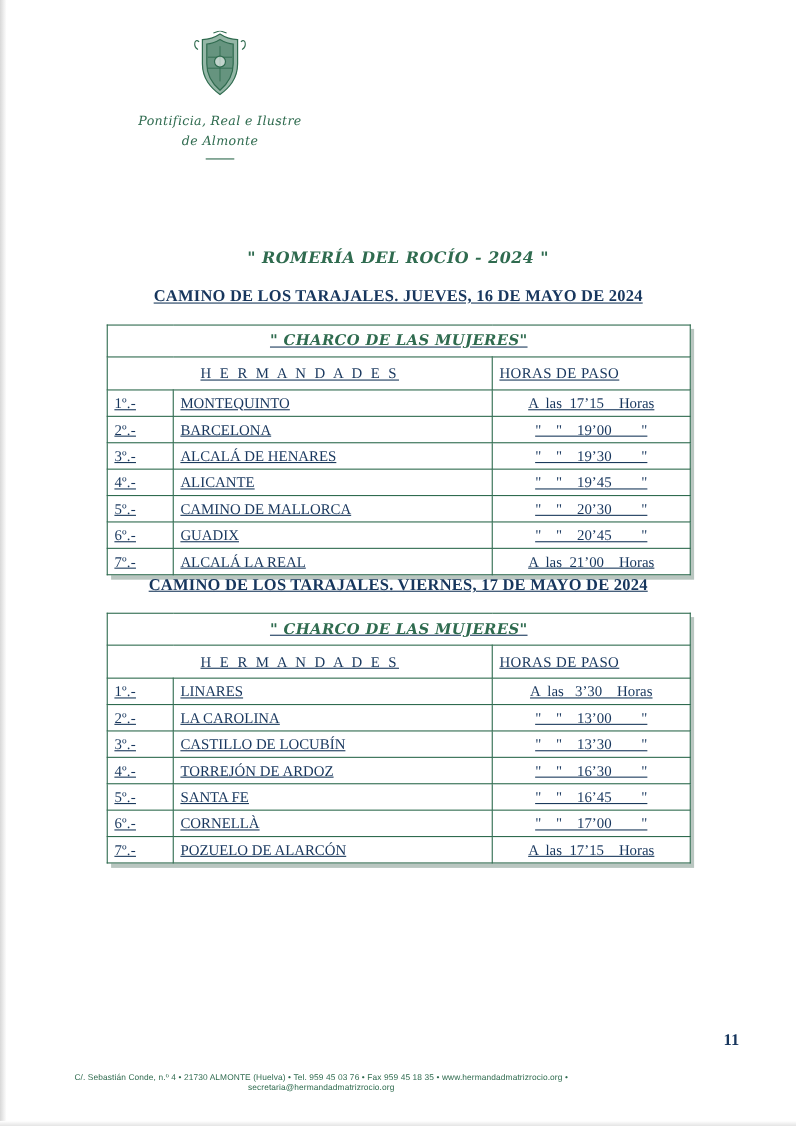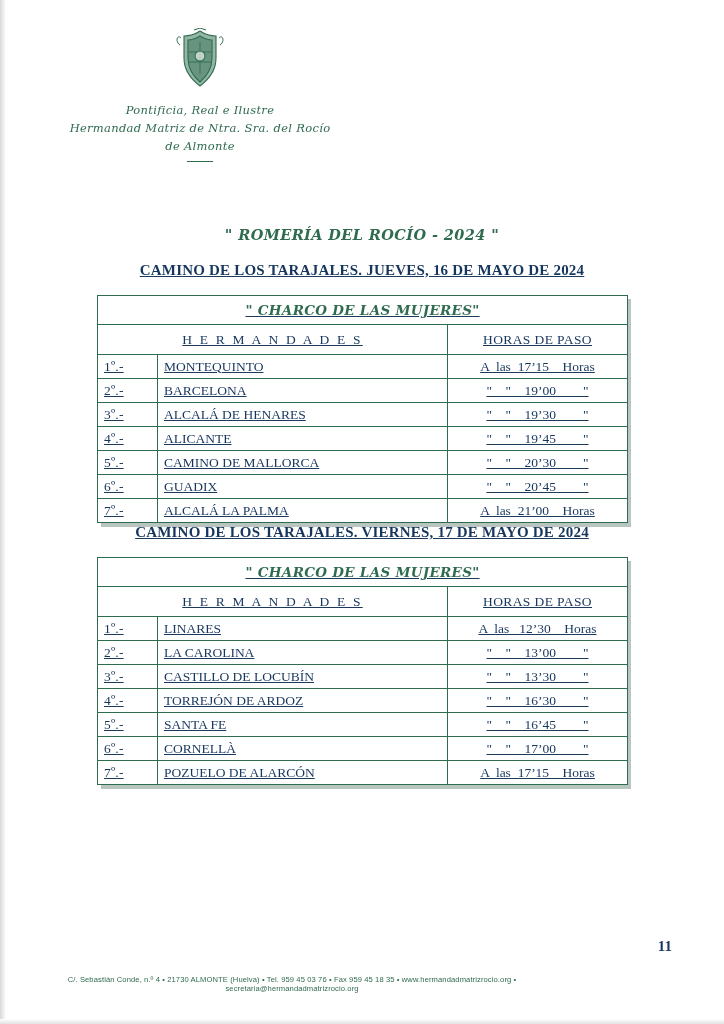--- a/index.html
+++ b/index.html
@@ -132,21 +132,21 @@
     height: 24px !important;
   }
   .hdr-herm {
     text-align: center;
     font-size: 14px;
     letter-spacing: 2.2px;
     color: #17365d;
     height: 25px !important;
   }
   .hdr-horas {
-    text-align: center;
+    text-align: left;
     font-size: 14px;
     color: #17365d;
     letter-spacing: 0.4px;
     height: 25px !important;
   }
   td.name {
     text-align: left;
     white-space: nowrap;
   }
   td.time {
@@ -209,21 +209,20 @@
           <path d="M18 34 L40 34" stroke-width="0.8"></path>
           <path d="M10 10 C6 6 4 14 9 17" stroke-width="1"></path>
           <path d="M48 10 C52 6 54 14 49 17" stroke-width="1"></path>
           <path d="M23 2 L29 0 L35 2" stroke-width="1"></path>
           <circle cx="29" cy="28" r="5" fill="#ffffff" fill-opacity="0.6"></circle>
         </g>
       </svg>
     </div>
     <div class="letterhead-lines">
       <div>Pontificia, Real e Ilustre</div>
-      <div>Hermandad Matriz de Ntra. Sra. del Rocío</div>
       <div>de Almonte</div>
       <div class="rule-small"></div>
     </div>
   </div>
 
   <div class="doc-title">" ROMERÍA DEL ROCÍO - 2024 "</div>
 
   <div class="section section-1">
     <div class="section-title">CAMINO DE LOS TARAJALES.  JUEVES, 16 DE MAYO DE 2024</div>
     <div class="tbl-wrap">
@@ -267,21 +266,21 @@
             <td class="name">CAMINO DE MALLORCA</td>
             <td class="time">"    "    20’30        "</td>
           </tr>
           <tr>
             <td class="name ord">6º.-</td>
             <td class="name">GUADIX</td>
             <td class="time">"    "    20’45        "</td>
           </tr>
           <tr>
             <td class="name ord">7º.-</td>
-            <td class="name">ALCALÁ LA PALMA</td>
+            <td class="name">ALCALÁ LA REAL</td>
             <td class="time">A  las  21’00    Horas</td>
           </tr>
         </tbody>
       </table>
     </div>
   </div>
 
   <div class="section section-2">
     <div class="section-title">CAMINO DE LOS TARAJALES.  VIERNES, 17 DE MAYO DE 2024</div>
     <div class="tbl-wrap">
@@ -296,21 +295,21 @@
           <tr>
             <td class="charco" colspan="3">" CHARCO DE LAS MUJERES"</td>
           </tr>
           <tr>
             <td class="hdr-herm" colspan="2">H E R M A N D A D E S</td>
             <td class="hdr-horas">HORAS DE PASO</td>
           </tr>
           <tr>
             <td class="name ord">1º.-</td>
             <td class="name">LINARES</td>
-            <td class="time">A  las   12’30    Horas</td>
+            <td class="time">A  las   3’30    Horas</td>
           </tr>
           <tr>
             <td class="name ord">2º.-</td>
             <td class="name">LA CAROLINA</td>
             <td class="time">"    "    13’00        "</td>
           </tr>
           <tr>
             <td class="name ord">3º.-</td>
             <td class="name">CASTILLO DE LOCUBÍN</td>
             <td class="time">"    "    13’30        "</td>

